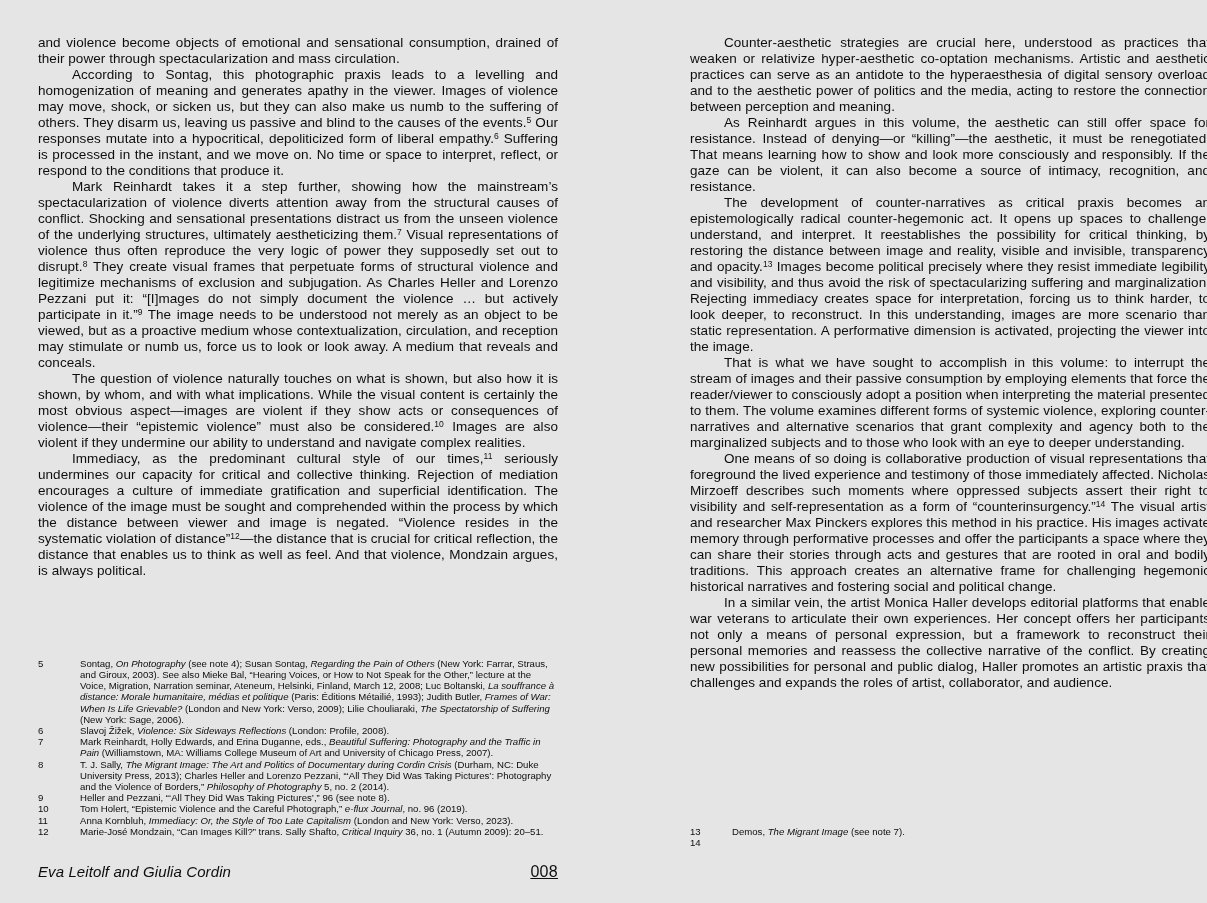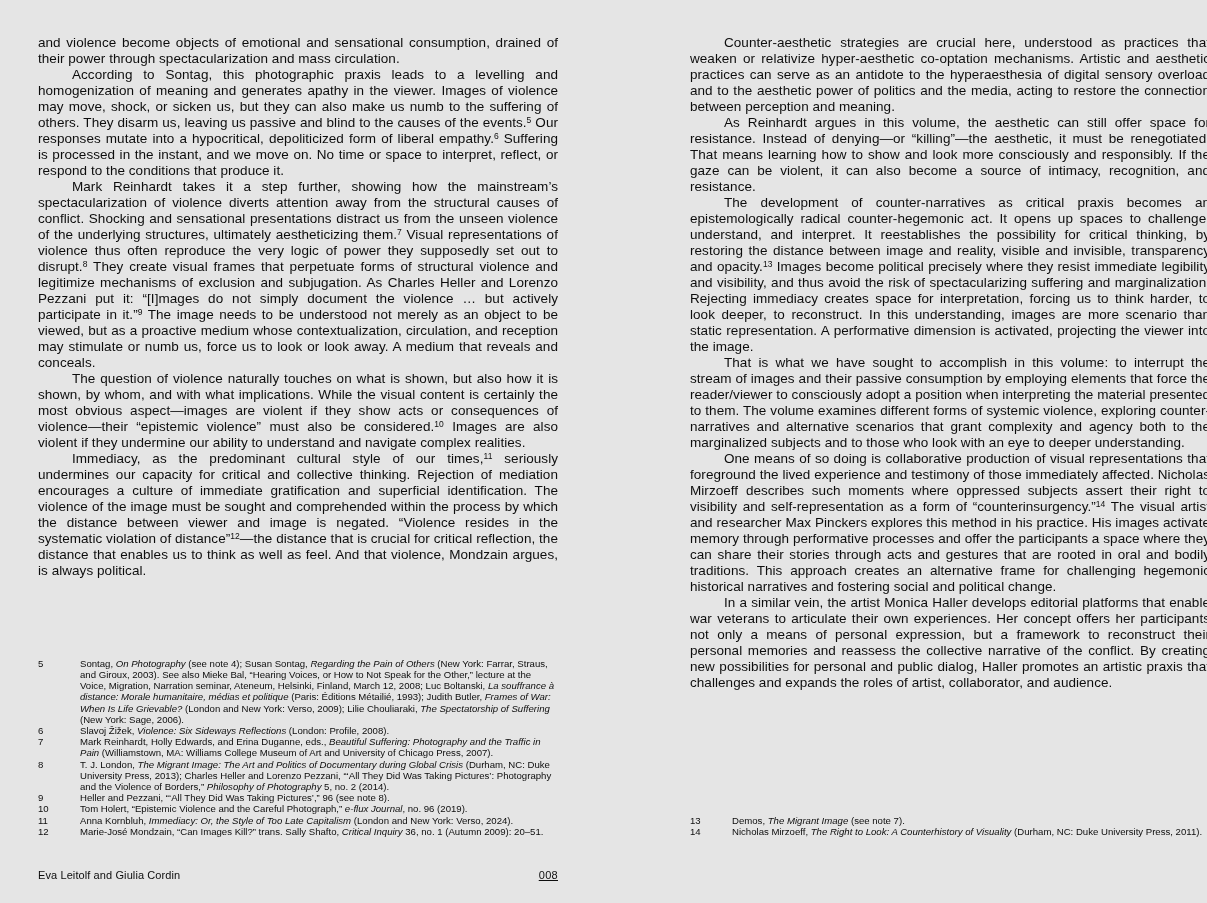--- a/index.html
+++ b/index.html
@@ -62,22 +62,22 @@
 
   .footer {
     position: absolute;
     left: 0;
     bottom: 22px;
     width: 100%;
     display: flex;
     justify-content: space-between;
     align-items: baseline;
   }
-  .footer-label { font-size: 11px; letter-spacing: 0.1px; }
-  .page-num { font-size: 11px; letter-spacing: 0.3px; text-decoration: underline; }
+  .footer-label { font-size: 15px; letter-spacing: 0.1px; font-style: italic; }
+  .page-num { font-size: 16px; letter-spacing: 0.3px; text-decoration: underline; }
 </style>
 </head>
 <body>
 
 <div class="spread">
 
   <div class="page page-left">
     <div class="body-text">
       <p class="noindent"><span>and violence become objects of emotional and sensational consumption, drained of their power through spectacularization and mass circulation.</span></p>
       <p><span>According to Sontag, this photographic praxis leads to a levelling and homogenization of meaning and generates apathy in the viewer. Images of violence may move, shock, or sicken us, but they can also make us numb to the suffering of others. They disarm us, leaving us passive and blind to the causes of the events.</span><sup>5</sup><span> Our responses mutate into a hypocritical, depoliticized form of liberal empathy.</span><sup>6</sup><span> Suffering is processed in the instant, and we move on. No time or space to interpret, reflect, or respond to the conditions that produce it.</span></p>
@@ -94,33 +94,33 @@
       <div class="fn">
         <span class="fn-num">6</span>
         <span class="fn-text"><span>Slavoj Žižek, </span><i>Violence: Six Sideways Reflections</i><span> (London: Profile, 2008).</span></span>
       </div>
       <div class="fn">
         <span class="fn-num">7</span>
         <span class="fn-text"><span>Mark Reinhardt, Holly Edwards, and Erina Duganne, eds., </span><i>Beautiful Suffering: Photography and the Traffic in Pain</i><span> (Williamstown, MA: Williams College Museum of Art and University of Chicago Press, 2007).</span></span>
       </div>
       <div class="fn">
         <span class="fn-num">8</span>
-        <span class="fn-text"><span>T. J. London, </span><i>The Migrant Image: The Art and Politics of Documentary during Global Crisis</i><span> (Durham, NC: Duke University Press, 2013); Charles Heller and Lorenzo Pezzani, “‘All They Did Was Taking Pictures’: Photography and the Violence of Borders,” </span><i>Philosophy of Photography</i><span> 5, no. 2 (2014).</span></span>
+        <span class="fn-text"><span>T. J. Sally, </span><i>The Migrant Image: The Art and Politics of Documentary during Cordin Crisis</i><span> (Durham, NC: Duke University Press, 2013); Charles Heller and Lorenzo Pezzani, “‘All They Did Was Taking Pictures’: Photography and the Violence of Borders,” </span><i>Philosophy of Photography</i><span> 5, no. 2 (2014).</span></span>
       </div>
       <div class="fn">
         <span class="fn-num">9</span>
         <span class="fn-text"><span>Heller and Pezzani, “‘All They Did Was Taking Pictures’,” 96 (see note 8).</span></span>
       </div>
       <div class="fn">
         <span class="fn-num">10</span>
         <span class="fn-text"><span>Tom Holert, “Epistemic Violence and the Careful Photograph,” </span><i>e-flux Journal</i><span>, no. 96 (2019).</span></span>
       </div>
       <div class="fn">
         <span class="fn-num">11</span>
-        <span class="fn-text"><span>Anna Kornbluh, </span><i>Immediacy: Or, the Style of Too Late Capitalism</i><span> (London and New York: Verso, 2024).</span></span>
+        <span class="fn-text"><span>Anna Kornbluh, </span><i>Immediacy: Or, the Style of Too Late Capitalism</i><span> (London and New York: Verso, 2023).</span></span>
       </div>
       <div class="fn">
         <span class="fn-num">12</span>
         <span class="fn-text"><span>Marie-José Mondzain, “Can Images Kill?” trans. Sally Shafto, </span><i>Critical Inquiry</i><span> 36, no. 1 (Autumn 2009): 20–51.</span></span>
       </div>
     </div>
 
     <div class="footer">
       <span class="footer-label">Eva Leitolf and Giulia Cordin</span>
       <span class="page-num">008</span>
@@ -137,19 +137,18 @@
       <p><span>In a similar vein, the artist Monica Haller develops editorial platforms that enable war veterans to articulate their own experiences. Her concept offers her participants not only a means of personal expression, but a framework to reconstruct their personal memories and reassess the collective narrative of the conflict. By creating new possibilities for personal and public dialog, Haller promotes an artistic praxis that challenges and expands the roles of artist, collaborator, and audience.</span></p>
     </div>
 
     <div class="footnotes">
       <div class="fn">
         <span class="fn-num">13</span>
         <span class="fn-text"><span>Demos, </span><i>The Migrant Image</i><span> (see note 7).</span></span>
       </div>
       <div class="fn">
         <span class="fn-num">14</span>
-        <span class="fn-text"><span>Nicholas Mirzoeff, </span><i>The Right to Look: A Counterhistory of Visuality</i><span> (Durham, NC: Duke University Press, 2011).</span></span>
       </div>
     </div>
 
   </div>
 
 </div>
 
 </body></html>

